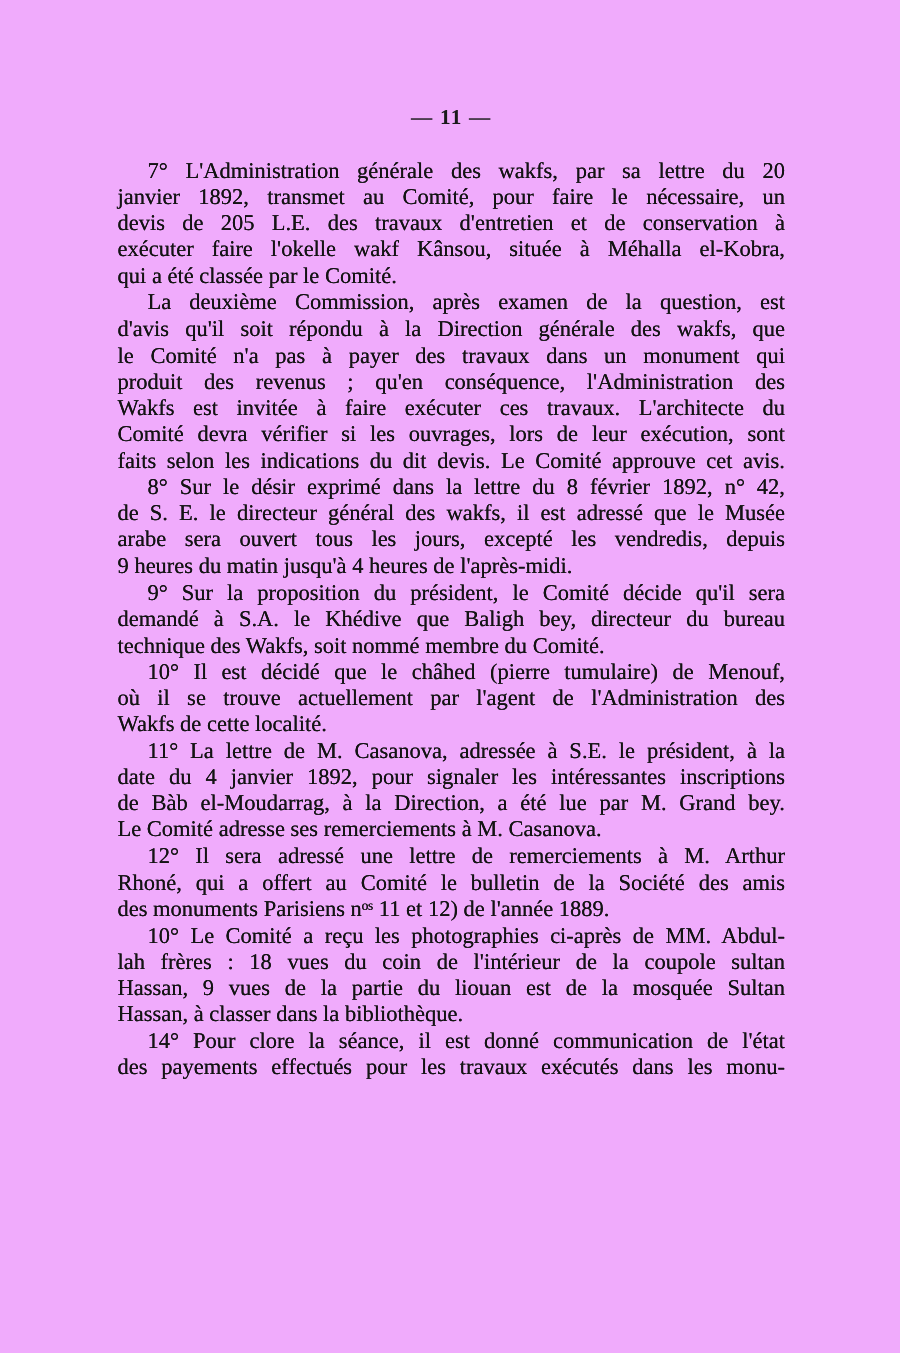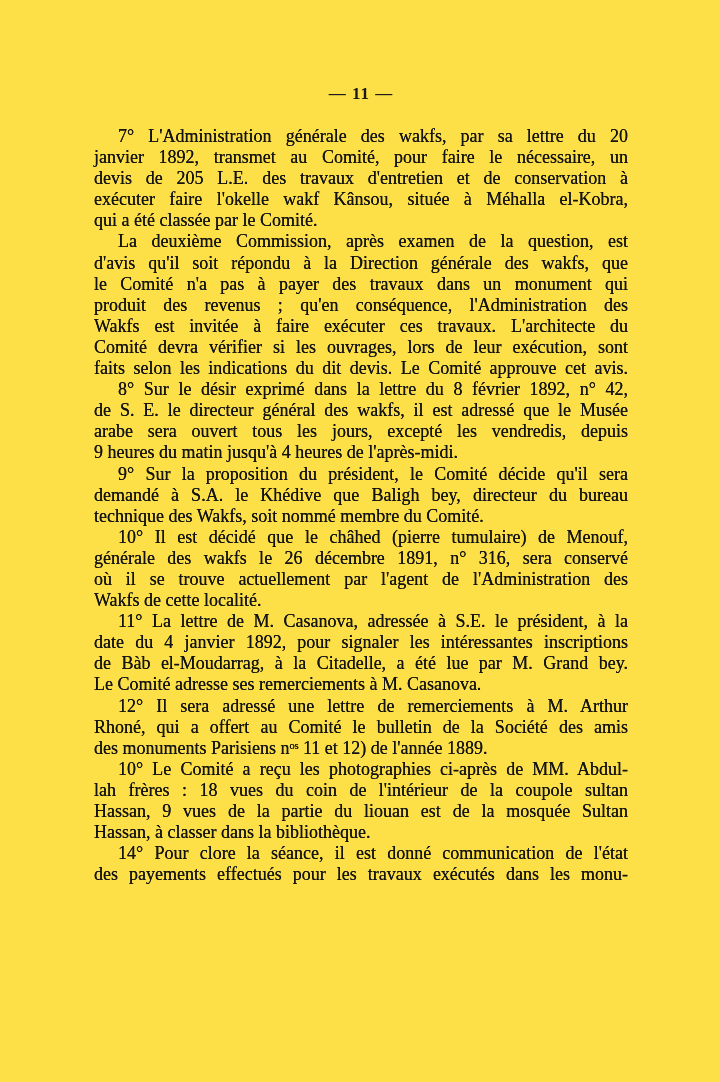--- a/index.html
+++ b/index.html
@@ -5,21 +5,21 @@
   html, body {
     margin: 0;
     padding: 0;
     background: #e8e8e4;
   }
   .page {
     position: relative;
     width: 720px;
     height: 1082px;
     margin: 0 auto;
-    background: #fde047;
+    background: #f0abfc;
     color: #141414;
     font-family: "Liberation Serif", "DejaVu Serif", serif;
     overflow: hidden;
   }
   .page-number {
     position: absolute;
     left: 94px;
     top: 84px;
     width: 534px;
     text-align: center;
@@ -80,28 +80,27 @@
         <div class="line">arabe sera ouvert tous les jours, excepté les vendredis, depuis</div>
         <div class="line last">9 heures du matin jusqu'à 4 heures de l'après-midi.</div>
       </div>
       <div class="paragraph">
         <div class="line indent">9° Sur la proposition du président, le Comité décide qu'il sera</div>
         <div class="line">demandé à S.A. le Khédive que Baligh bey, directeur du bureau</div>
         <div class="line last">technique des Wakfs, soit nommé membre du Comité.</div>
       </div>
       <div class="paragraph">
         <div class="line indent">10° Il est décidé que le châhed (pierre tumulaire) de Menouf,</div>
-        <div class="line">générale des wakfs le 26 décembre 1891, n° 316, sera conservé</div>
         <div class="line">où il se trouve actuellement par l'agent de l'Administration des</div>
         <div class="line last">Wakfs de cette localité.</div>
       </div>
       <div class="paragraph">
         <div class="line indent">11° La lettre de M. Casanova, adressée à S.E. le président, à la</div>
         <div class="line">date du 4 janvier 1892, pour signaler les intéressantes inscriptions</div>
-        <div class="line">de Bàb el-Moudarrag, à la Citadelle, a été lue par M. Grand bey.</div>
+        <div class="line">de Bàb el-Moudarrag, à la Direction, a été lue par M. Grand bey.</div>
         <div class="line last">Le Comité adresse ses remerciements à M. Casanova.</div>
       </div>
       <div class="paragraph">
         <div class="line indent">12° Il sera adressé une lettre de remerciements à M. Arthur</div>
         <div class="line">Rhoné, qui a offert au Comité le bulletin de la Société des amis</div>
         <div class="line last">des monuments Parisiens nᵒˢ 11 et 12) de l'année 1889.</div>
       </div>
       <div class="paragraph">
         <div class="line indent">10° Le Comité a reçu les photographies ci-après de MM. Abdul-</div>
         <div class="line">lah frères : 18 vues du coin de l'intérieur de la coupole sultan</div>

